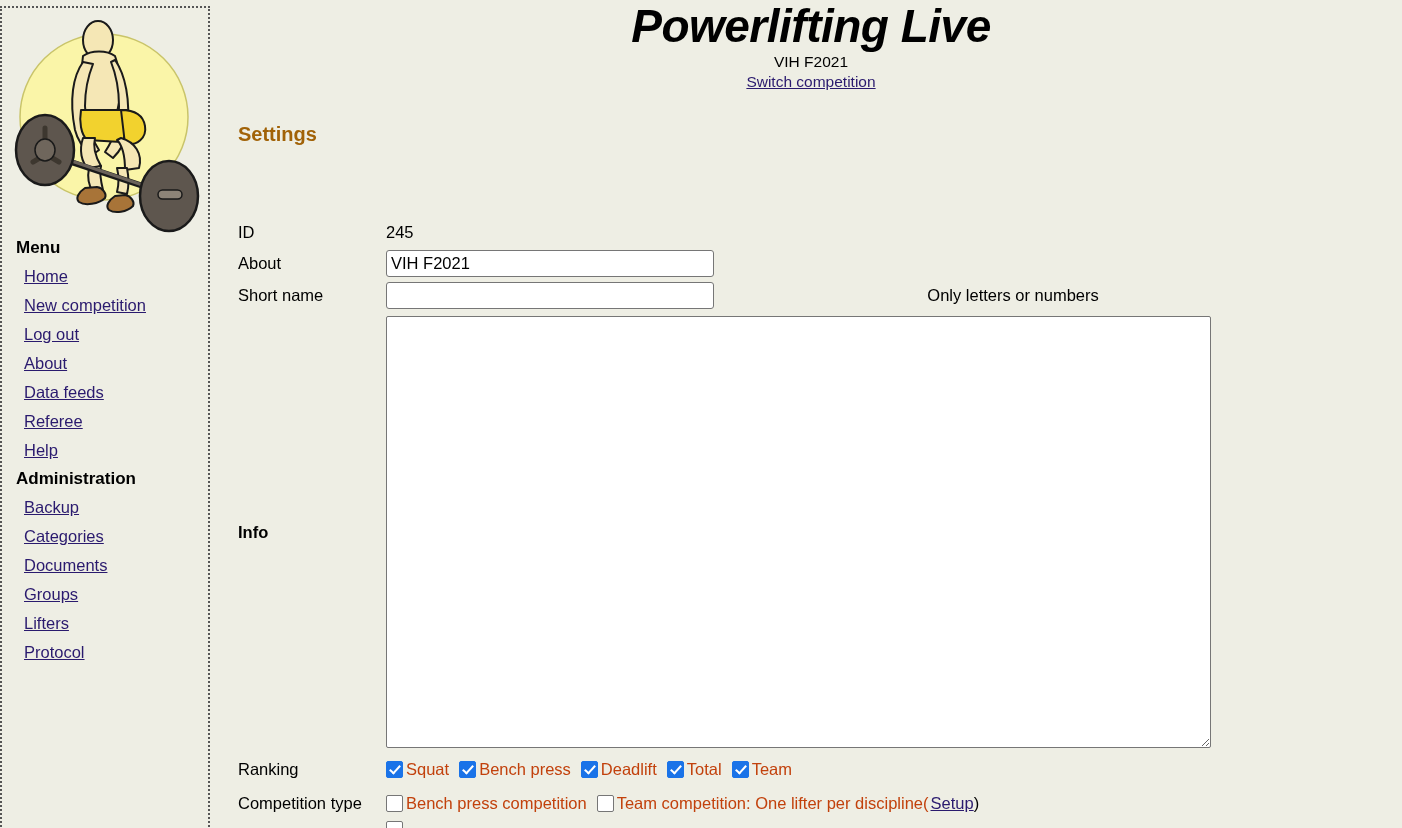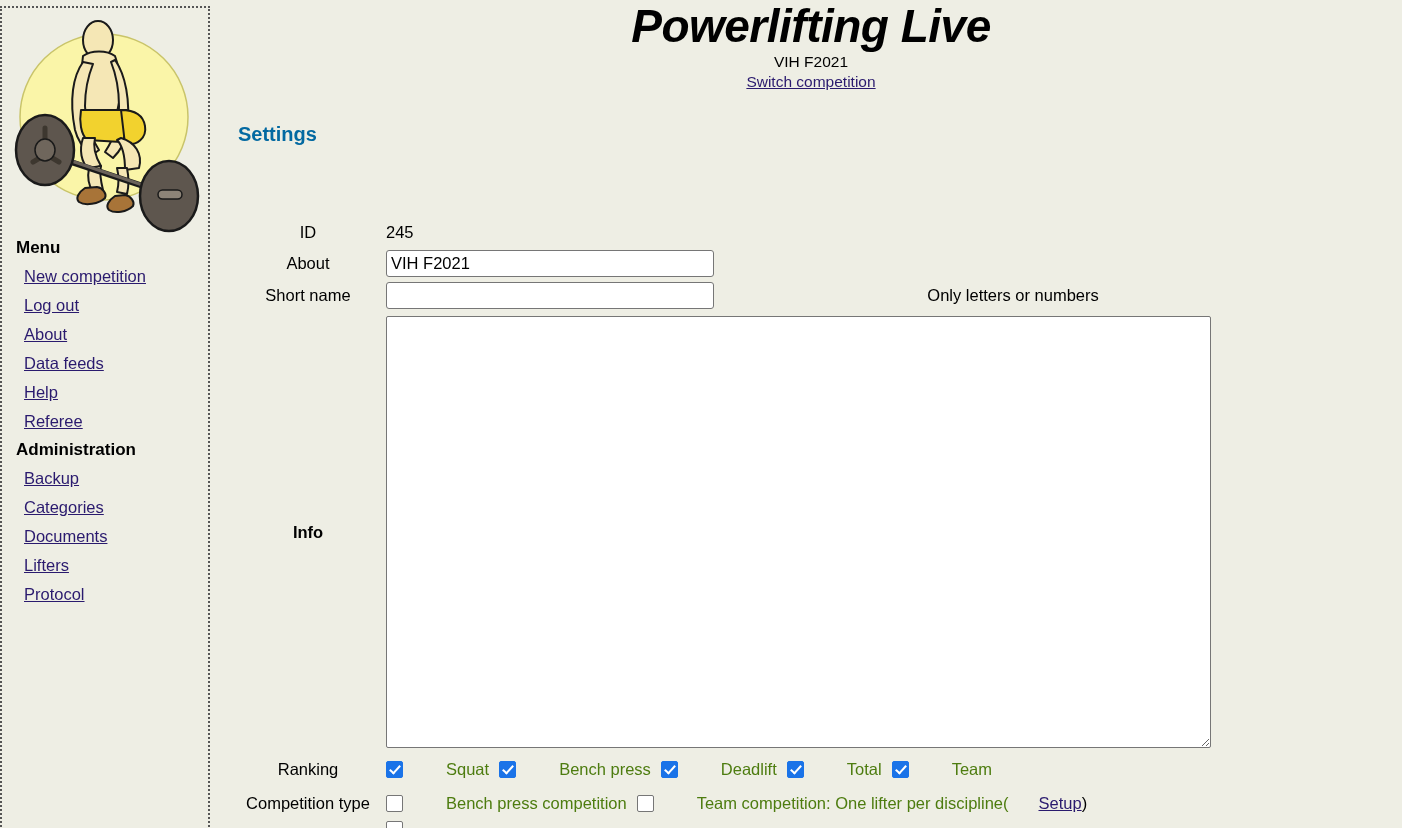--- a/index.html
+++ b/index.html
@@ -103,39 +103,38 @@
     position: absolute;
     left: 238px;
     top: 118px;
     width: 1150px;
   }
   .section-title {
     font-size: 20px;
     font-weight: bold;
     margin: 0 0 0 0;
     line-height: 32px;
-    color: #0369a1;
+    color: #a16207;
   }
 
   .form-table {
     border-collapse: collapse;
     margin-top: 68px;
   }
   .form-table td {
     padding: 0;
     vertical-align: middle;
     font-size: 16.5px;
     color: #000;
   }
   .lbl-col {
     width: 140px;
     padding-right: 8px !important;
     vertical-align: middle;
     white-space: nowrap;
-    text-align: center;
   }
   .row-id td { height: 29px; }
   .row-name td { height: 32px; }
   .row-short td { height: 33px; }
 
   .txt-input {
     width: 318px;
     height: 23px;
     box-sizing: content-box;
     font-family: "Liberation Sans", sans-serif;
@@ -202,28 +201,26 @@
     width: 4px;
     height: 9px;
     border: solid #fff;
     border-width: 0 2px 2px 0;
     transform: rotate(42deg);
   }
   .chk-group { white-space: nowrap; }
   .chk-label {
     font-size: 16.5px;
     margin-right: 10px;
-    color: #4d7c0f;
-    margin-left: 40px;
+    color: #c2410c;
   }
   .setup-link {
     color: #2a1a6e;
     text-decoration: underline;
     font-size: 16.5px;
-    margin-left: 28px;
   }
   .paren { font-size: 16.5px; }
 </style>
 </head>
 <body>
 
 <div class="page">
 
   <div class="sidebar">
 
@@ -265,33 +262,35 @@
         <path d="M42 118 L42 133 M30 152 L40 146 M56 152 L46 146" stroke="#3d372f" stroke-width="5" stroke-linecap="round" fill="none"></path>
         <ellipse cx="42" cy="140" rx="10" ry="11" fill="#6f665c" stroke="#1a1a1a" stroke-width="1.5"></ellipse>
 
         <ellipse cx="166" cy="186" rx="29" ry="35" fill="#5e564e" stroke="#1a1a1a" stroke-width="2.5"></ellipse>
         <rect x="155" y="180" width="24" height="9" rx="4.5" fill="#8d8478" stroke="#1a1a1a" stroke-width="1.5"></rect>
       </svg>
     </div>
 
     <div class="menu-heading">Menu</div>
     <ul class="menu-list">
+      <li><a href="#">Home</a></li>
       <li><a href="#">New competition</a></li>
       <li><a href="#">Log out</a></li>
       <li><a href="#">About</a></li>
       <li><a href="#">Data feeds</a></li>
+      <li><a href="#">Referee</a></li>
       <li><a href="#">Help</a></li>
-      <li><a href="#">Referee</a></li>
     </ul>
 
     <div class="menu-heading">Administration</div>
     <ul class="menu-list">
       <li><a href="#">Backup</a></li>
       <li><a href="#">Categories</a></li>
       <li><a href="#">Documents</a></li>
+      <li><a href="#">Groups</a></li>
       <li><a href="#">Lifters</a></li>
       <li><a href="#">Protocol</a></li>
     </ul>
   </div>
 
   <div class="header">
     <div class="brand-title">Powerlifting Live</div>
     <div class="comp-name">VIH F2021</div>
     <div class="switch-link">
       <a href="#">Switch competition</a>

